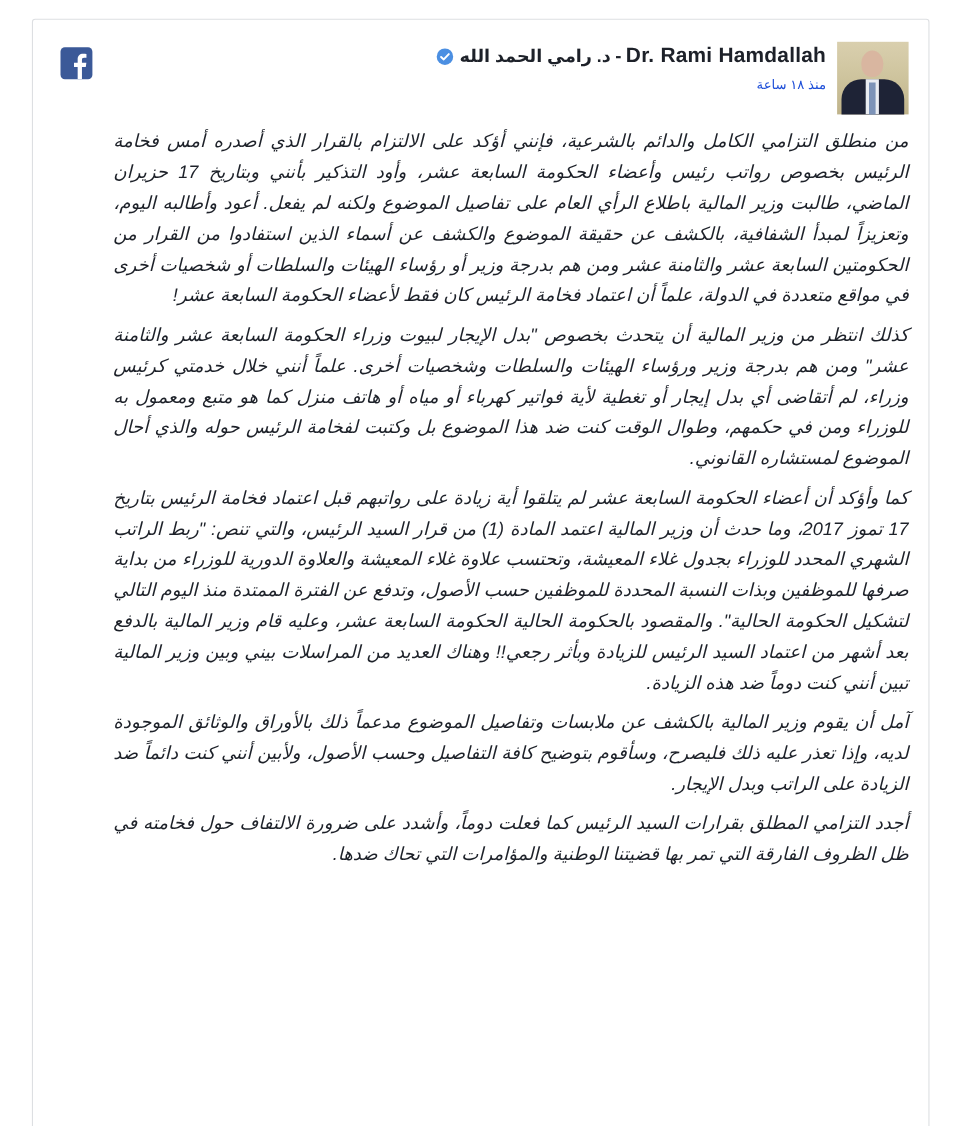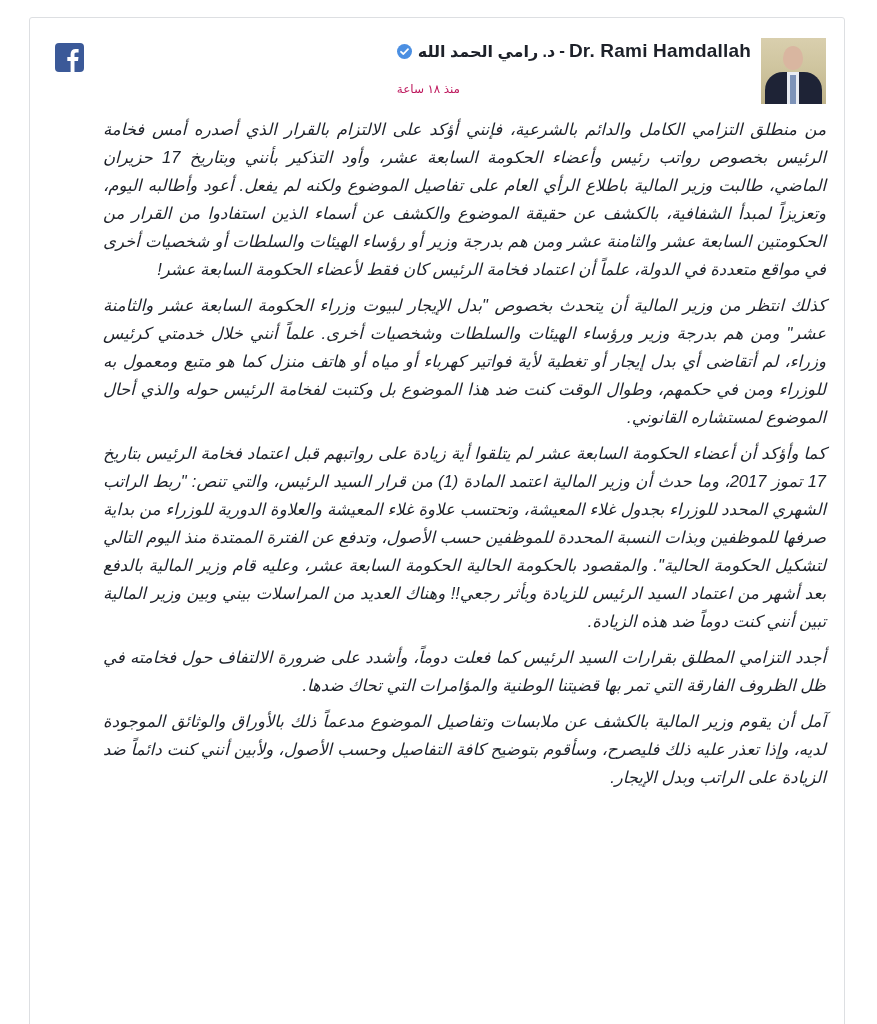--- a/index.html
+++ b/index.html
@@ -84,21 +84,21 @@
     left: 29px;
     top: 37px;
     width: 6px;
     height: 30px;
     background: #7d93b8;
   }
   .name-block {
     order: 1;
     display: flex;
     flex-direction: column;
-    align-items: flex-start;
+    align-items: flex-end;
     padding-top: 2px;
   }
   .name-row {
     display: flex;
     flex-direction: row;
     align-items: center;
     direction: ltr;
   }
   .verified {
     width: 15px;
@@ -124,23 +124,23 @@
     margin-right: 4px;
   }
   .name-en {
     font-size: 19px;
     font-weight: bold;
     color: #1d2129;
     letter-spacing: 0.2px;
   }
   .timestamp {
     font-size: 12px;
-    color: #be185d;
+    color: #1d4ed8;
     direction: rtl;
-    margin-top: 20px;
+    margin-top: 8px;
   }
   .post-body {
     position: absolute;
     left: 73px;
     top: 97px;
     width: 723px;
     direction: rtl;
     text-align: justify;
     text-align-last: right;
     color: #1d2129;
@@ -182,17 +182,17 @@
         <span class="name-en">Dr. Rami Hamdallah</span>
       </div>
       <div class="timestamp">منذ ١٨ ساعة</div>
     </div>
   </div>
 
   <div class="post-body">
     <p>من منطلق التزامي الكامل والدائم بالشرعية، فإنني أؤكد على الالتزام بالقرار الذي أصدره أمس فخامة الرئيس بخصوص رواتب رئيس وأعضاء الحكومة السابعة عشر، وأود التذكير بأنني وبتاريخ 17 حزيران الماضي، طالبت وزير المالية باطلاع الرأي العام على تفاصيل الموضوع ولكنه لم يفعل. أعود وأطالبه اليوم، وتعزيزاً لمبدأ الشفافية، بالكشف عن حقيقة الموضوع والكشف عن أسماء الذين استفادوا من القرار من الحكومتين السابعة عشر والثامنة عشر ومن هم بدرجة وزير أو رؤساء الهيئات والسلطات أو شخصيات أخرى في مواقع متعددة في الدولة، علماً أن اعتماد فخامة الرئيس كان فقط لأعضاء الحكومة السابعة عشر!</p>
     <p>كذلك انتظر من وزير المالية أن يتحدث بخصوص "بدل الإيجار لبيوت وزراء الحكومة السابعة عشر والثامنة عشر" ومن هم بدرجة وزير ورؤساء الهيئات والسلطات وشخصيات أخرى. علماً أنني خلال خدمتي كرئيس وزراء، لم أتقاضى أي بدل إيجار أو تغطية لأية فواتير كهرباء أو مياه أو هاتف منزل كما هو متبع ومعمول به للوزراء ومن في حكمهم، وطوال الوقت كنت ضد هذا الموضوع بل وكتبت لفخامة الرئيس حوله والذي أحال الموضوع لمستشاره القانوني.</p>
     <p>كما وأؤكد أن أعضاء الحكومة السابعة عشر لم يتلقوا أية زيادة على رواتبهم قبل اعتماد فخامة الرئيس بتاريخ 17 تموز 2017، وما حدث أن وزير المالية اعتمد المادة (1) من قرار السيد الرئيس، والتي تنص: "ربط الراتب الشهري المحدد للوزراء بجدول غلاء المعيشة، وتحتسب علاوة غلاء المعيشة والعلاوة الدورية للوزراء من بداية صرفها للموظفين وبذات النسبة المحددة للموظفين حسب الأصول، وتدفع عن الفترة الممتدة منذ اليوم التالي لتشكيل الحكومة الحالية". والمقصود بالحكومة الحالية الحكومة السابعة عشر، وعليه قام وزير المالية بالدفع بعد أشهر من اعتماد السيد الرئيس للزيادة وبأثر رجعي!! وهناك العديد من المراسلات بيني وبين وزير المالية تبين أنني كنت دوماً ضد هذه الزيادة.</p>
+    <p>آمل أن يقوم وزير المالية بالكشف عن ملابسات وتفاصيل الموضوع مدعماً ذلك بالأوراق والوثائق الموجودة لديه، وإذا تعذر عليه ذلك فليصرح، وسأقوم بتوضيح كافة التفاصيل وحسب الأصول، ولأبين أنني كنت دائماً ضد الزيادة على الراتب وبدل الإيجار.</p>
     <p>أجدد التزامي المطلق بقرارات السيد الرئيس كما فعلت دوماً، وأشدد على ضرورة الالتفاف حول فخامته في ظل الظروف الفارقة التي تمر بها قضيتنا الوطنية والمؤامرات التي تحاك ضدها.</p>
-    <p>آمل أن يقوم وزير المالية بالكشف عن ملابسات وتفاصيل الموضوع مدعماً ذلك بالأوراق والوثائق الموجودة لديه، وإذا تعذر عليه ذلك فليصرح، وسأقوم بتوضيح كافة التفاصيل وحسب الأصول، ولأبين أنني كنت دائماً ضد الزيادة على الراتب وبدل الإيجار.</p>
   </div>
 
 </div>
 
 </body></html>

